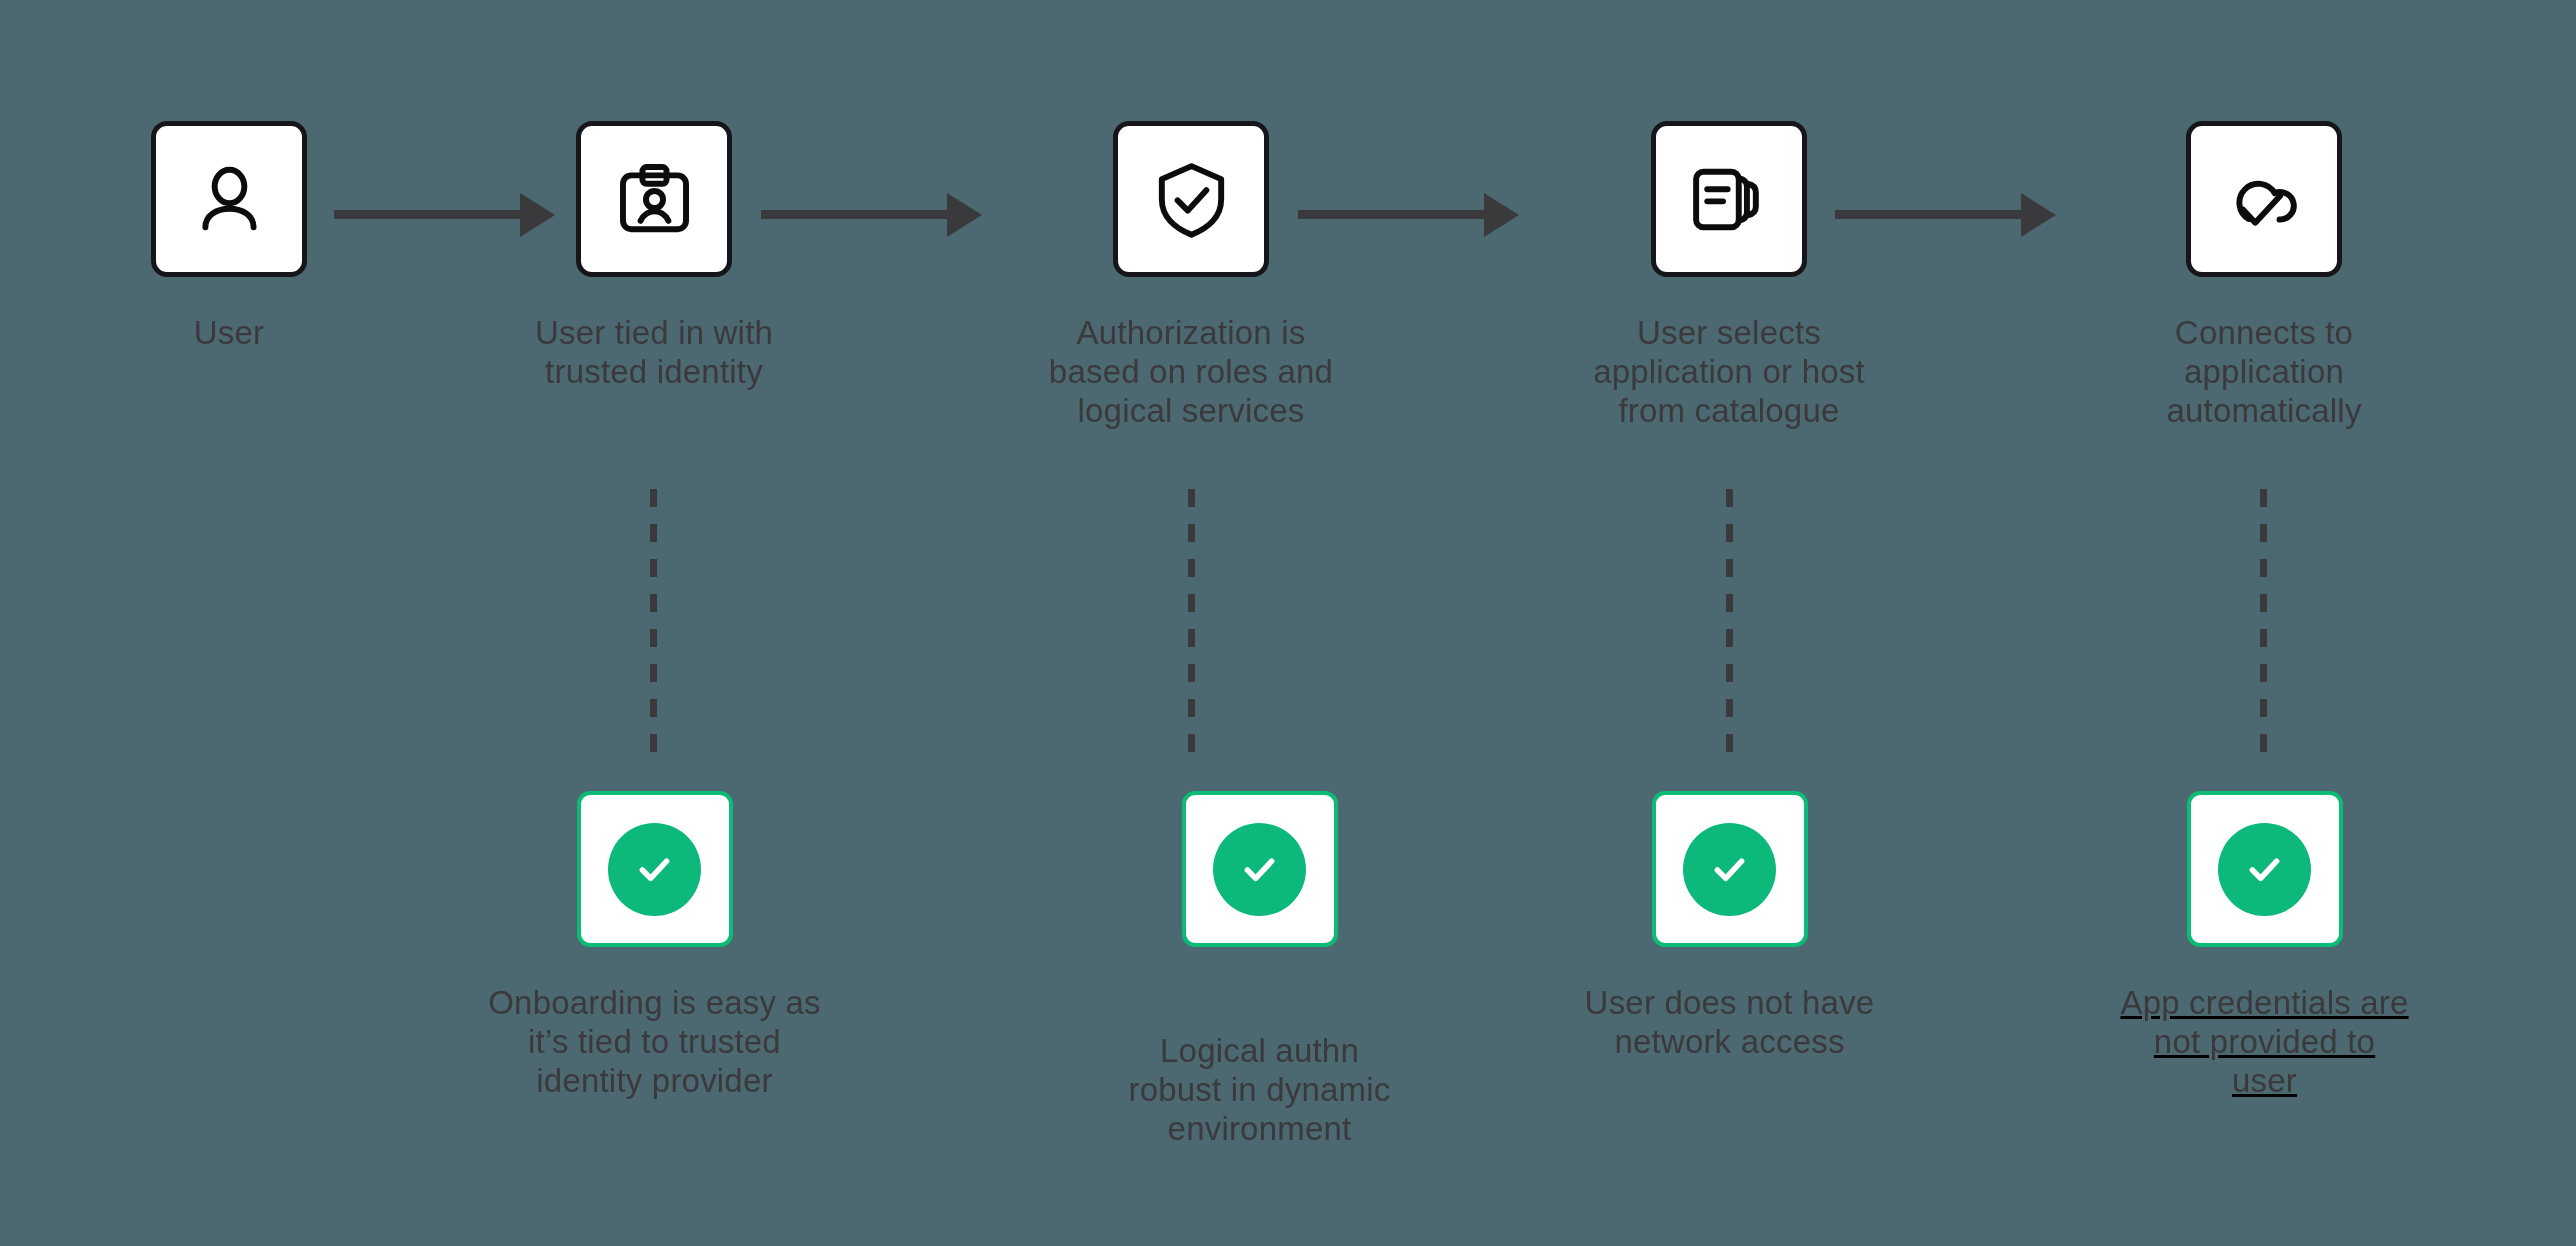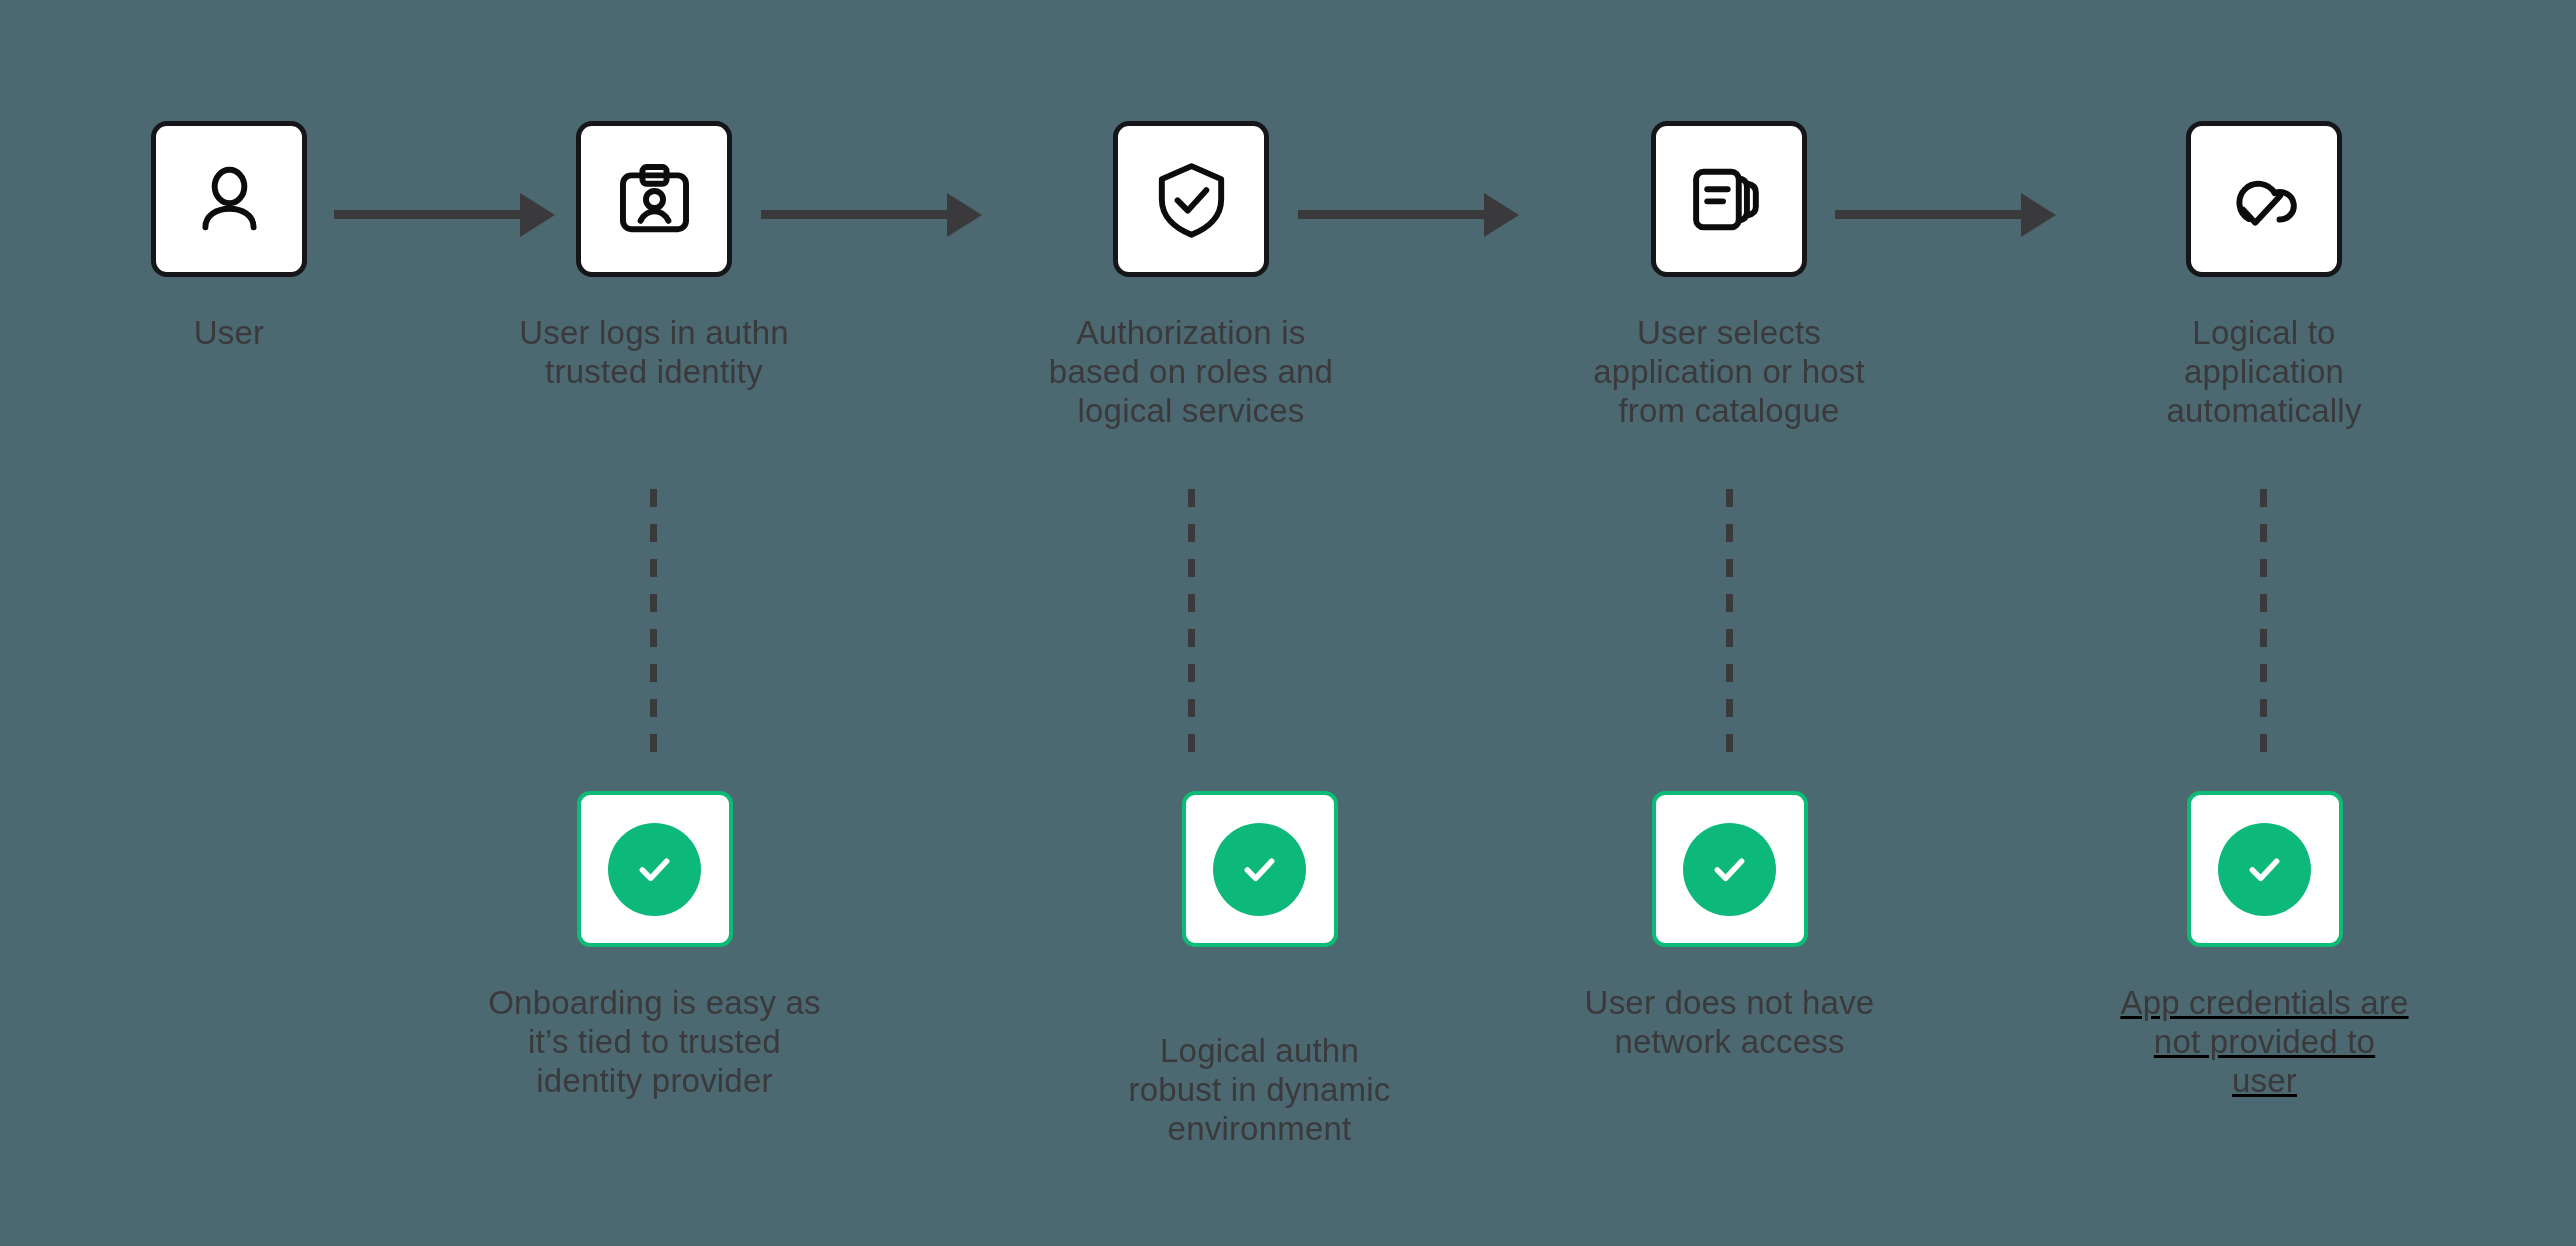--- a/index.html
+++ b/index.html
@@ -192,21 +192,21 @@
 
     <div class="step" style="left:654px;">
       <div class="card">
         <svg width="89" height="89" viewBox="0 0 48 48" fill="none" stroke="#0c0c0e" stroke-width="3.2" stroke-linecap="round" stroke-linejoin="round">
           <rect x="7" y="11" width="34" height="29" rx="4.5"></rect>
           <rect x="17.5" y="6.5" width="13" height="9" rx="2.2"></rect>
           <circle cx="24" cy="24" r="4.6"></circle>
           <path d="M16.5 35.5c1.6-3.4 4.4-5.1 7.5-5.1s5.9 1.7 7.5 5.1"></path>
         </svg>
       </div>
-      <div class="step-label">User logs in authn
+      <div class="step-label">User tied in with
 trusted identity</div>
     </div>
 
     <div class="step" style="left:1191px;align-items:center;">
       <div class="card">
         <svg width="89" height="89" viewBox="0 0 48 48" fill="none" stroke="#0c0c0e" stroke-width="3.2" stroke-linecap="round" stroke-linejoin="round">
           <path d="M24 6 L40 13 v11c0 9.5-7.2 15.6-16 19-8.8-3.4-16-9.5-16-19V13z"></path>
           <path d="M16.5 24.5 L22 30 L32 19"></path>
         </svg>
       </div>
@@ -230,21 +230,21 @@
 from catalogue</div>
     </div>
 
     <div class="step" style="left:2264px;">
       <div class="card">
         <svg width="89" height="89" viewBox="0 0 48 48" fill="none" stroke="#0c0c0e" stroke-width="3.2" stroke-linecap="round" stroke-linejoin="round">
           <path d="M15.5 34.5A10.2 10.2 0 1 1 29.5 20.6a7.4 7.4 0 1 1 2.6 14.2"></path>
           <path d="M12.5 29.5 L19 36.5 L32.5 22"></path>
         </svg>
       </div>
-      <div class="step-label">Logical to
+      <div class="step-label">Connects to
 application
 automatically</div>
     </div>
 
   </div>
 
   <div class="dashline" style="left:650px;"></div>
   <div class="dashline" style="left:1188px;"></div>
   <div class="dashline" style="left:1726px;"></div>
   <div class="dashline" style="left:2260px;"></div>

